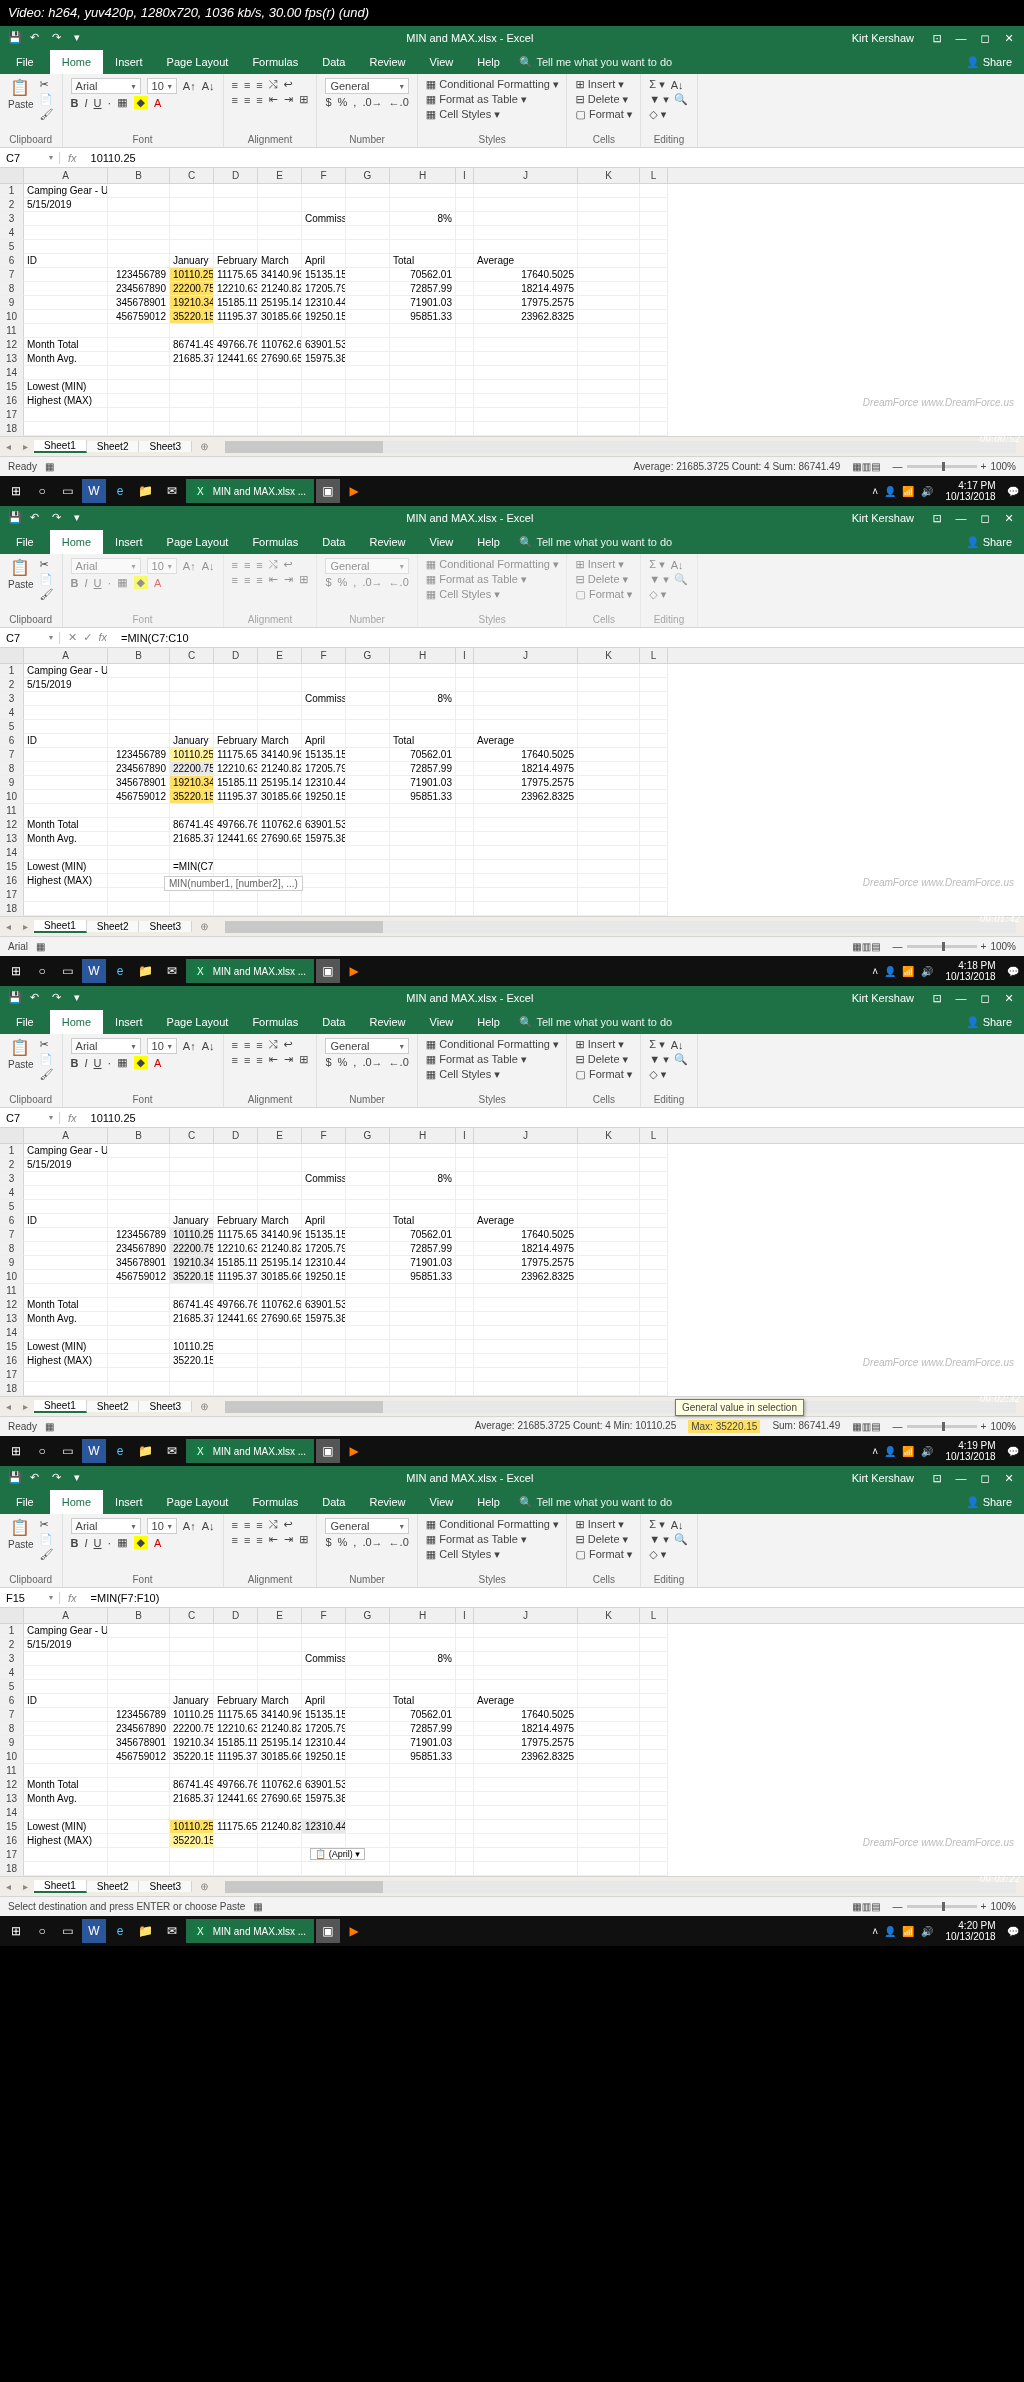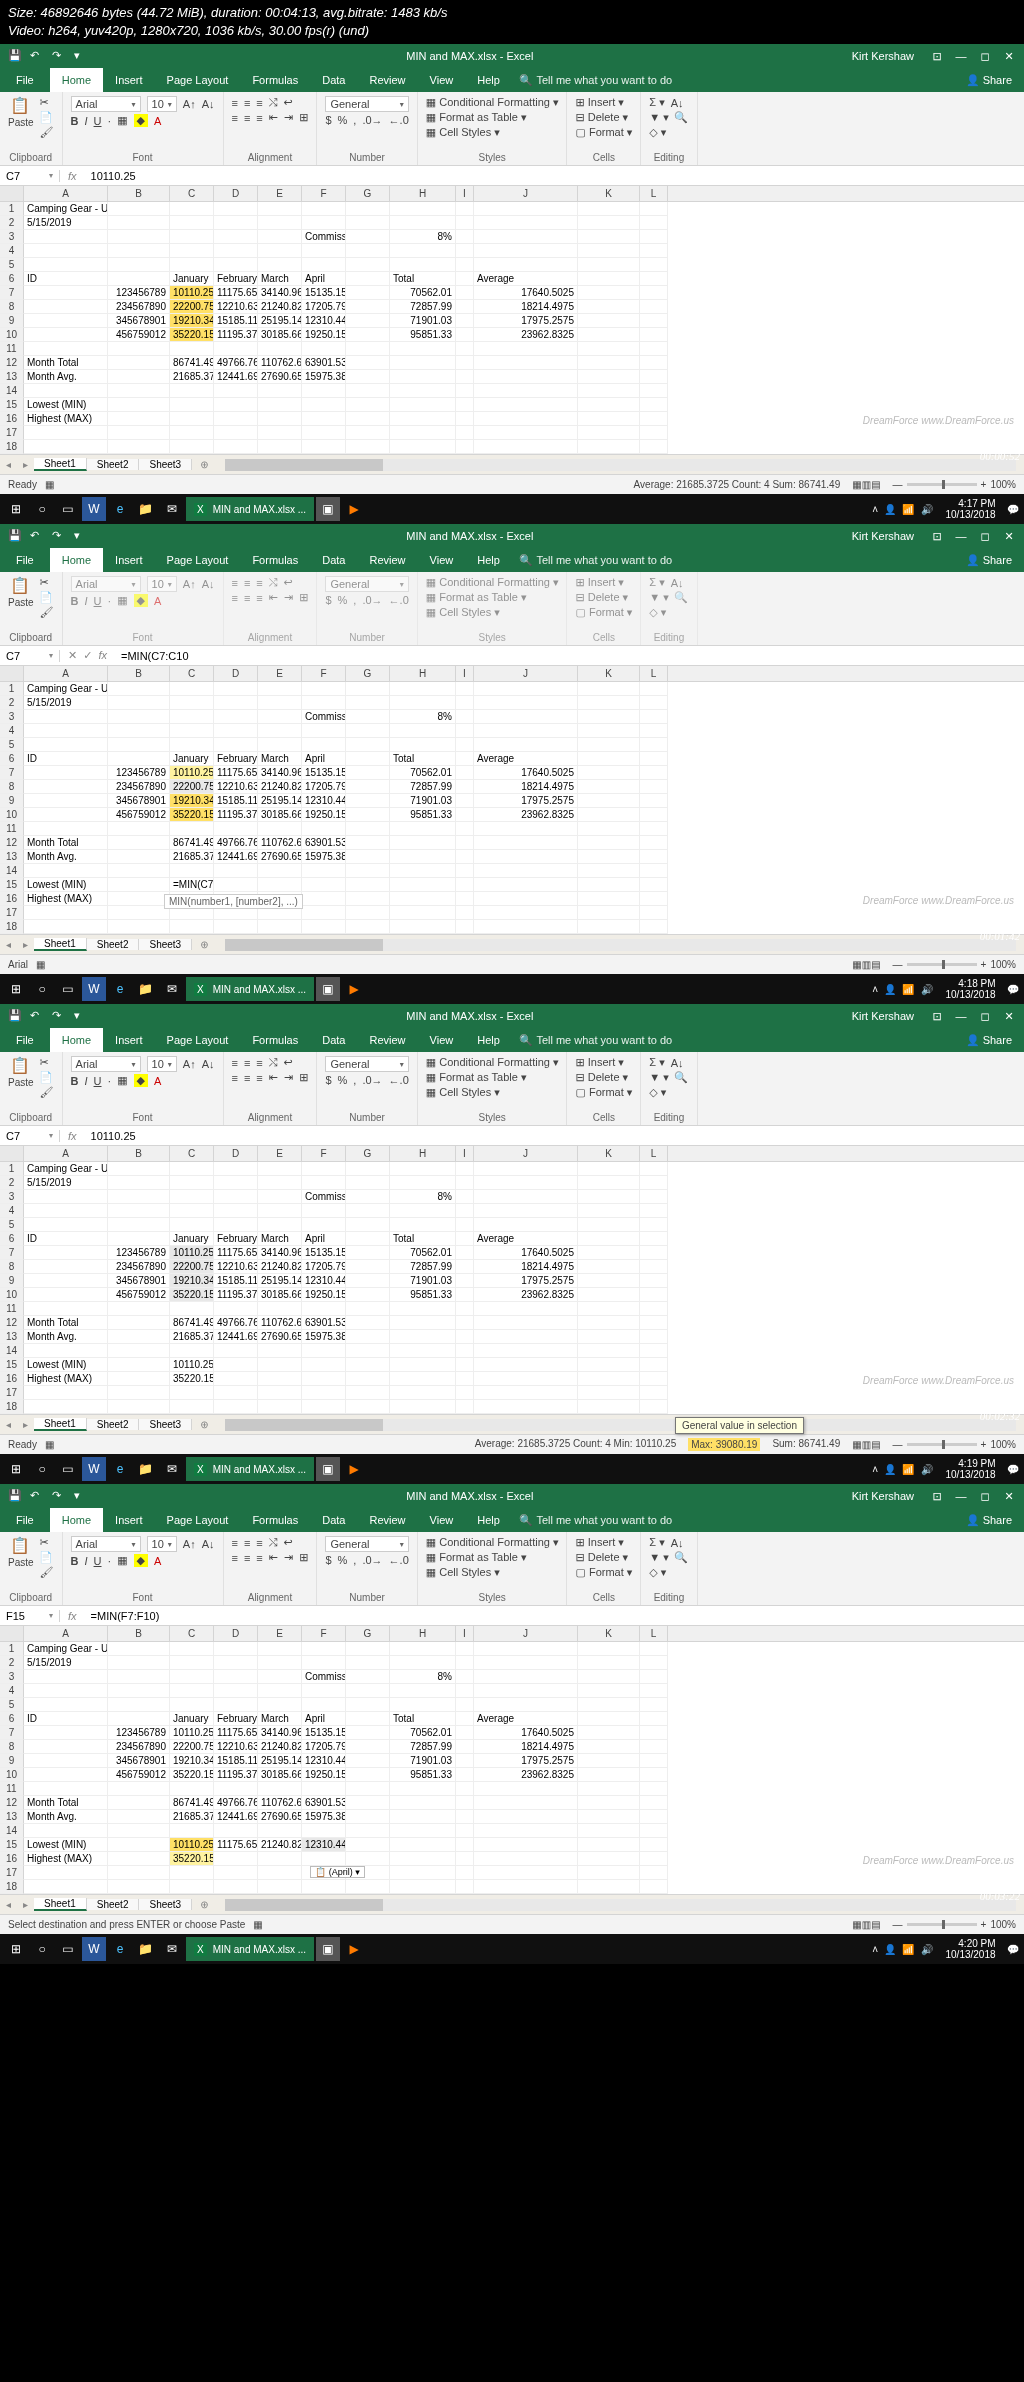--- a/index.html
+++ b/index.html
@@ -67,21 +67,20 @@
 .timestamp { color:#fff; font-style:italic; font-size:11px; position:absolute; right:4px; bottom:32px; font-family:"Times New Roman",serif; }
 .watermark { position:absolute; right:10px; bottom:28px; font-size:10px; color:#bbb; font-style:italic; }
 .tooltip { position:absolute; background:#ffffe1; border:1px solid #767676; font-size:10px; padding:2px 6px; box-shadow:1px 1px 3px rgba(0,0,0,.3); }
 .hint { position:absolute; background:#fff; border:1px solid #ccc; font-size:10px; padding:1px 4px; color:#666; }
 .ctrlbtn { position:absolute; border:1px solid #bbb; background:#fff; font-size:9px; padding:0 4px; display:flex; align-items:center; gap:3px; }
 </style>
 </head>
 <body>
 
 <div class="fileinfo">
-  <div>Size: 46892646 bytes (44.72 MiB), duration: 00:04:13, avg.bitrate: 1483 kb/s</div>
   <div>Video: h264, yuv420p, 1280x720, 1036 kb/s, 30.00 fps(r) (und)</div>
 </div>
 
 <div id="frames">
     <div class="frame" style="position:relative">
     <div class="titlebar">
     <div class="qat">
       <span>💾</span>
       <span>↶</span>
       <span>↷</span>
@@ -1472,21 +1471,21 @@
     <span class="nav">▸</span>
     <div class="st active">Sheet1</div>
     <div class="st">Sheet2</div>
     <div class="st">Sheet3</div>
     <div class="plus">⊕</div>
     <div class="hsb"></div>
   </div>
       <div class="statusbar">
     <span class="left">Ready</span>
     <span style="margin-left:8px">▦</span>
-    <div class="stats">Average: 21685.3725    Count: 4    Min: 10110.25    <span style="background:#ffe066;padding:1px 3px">Max: 39080.19</span>    Sum: 86741.49</div>
+    <div class="stats">Average: 21685.3725    Count: 4    Min: 10110.25    <span style="background:#ffe066;padding:1px 3px">Max: 35220.15</span>    Sum: 86741.49</div>
     <span style="margin-left:12px">▦</span>
     <span>▥</span>
     <span>▤</span>
     <div class="zoom">
           <span>—</span>
           <div class="slider"></div>
           <span>+</span>
           <span>100%</span>
         </div>
     <div class="tooltip" style="right:220px;bottom:20px">General value in selection</div>

